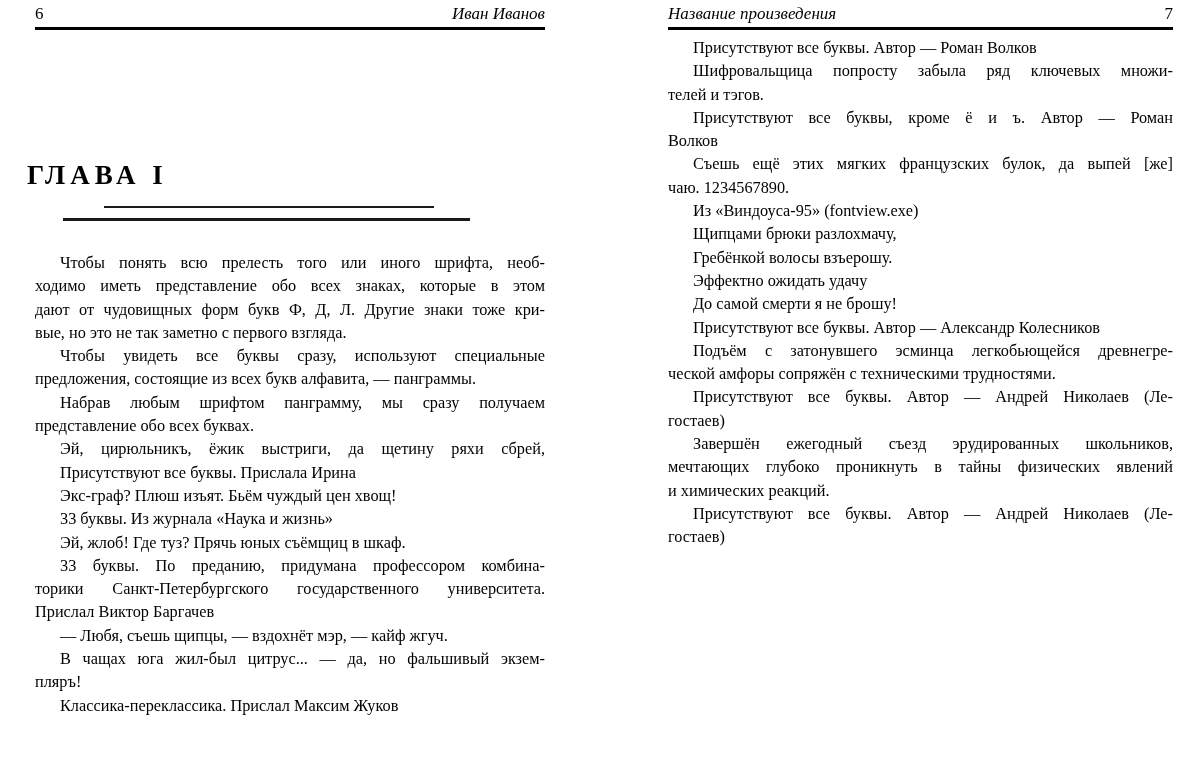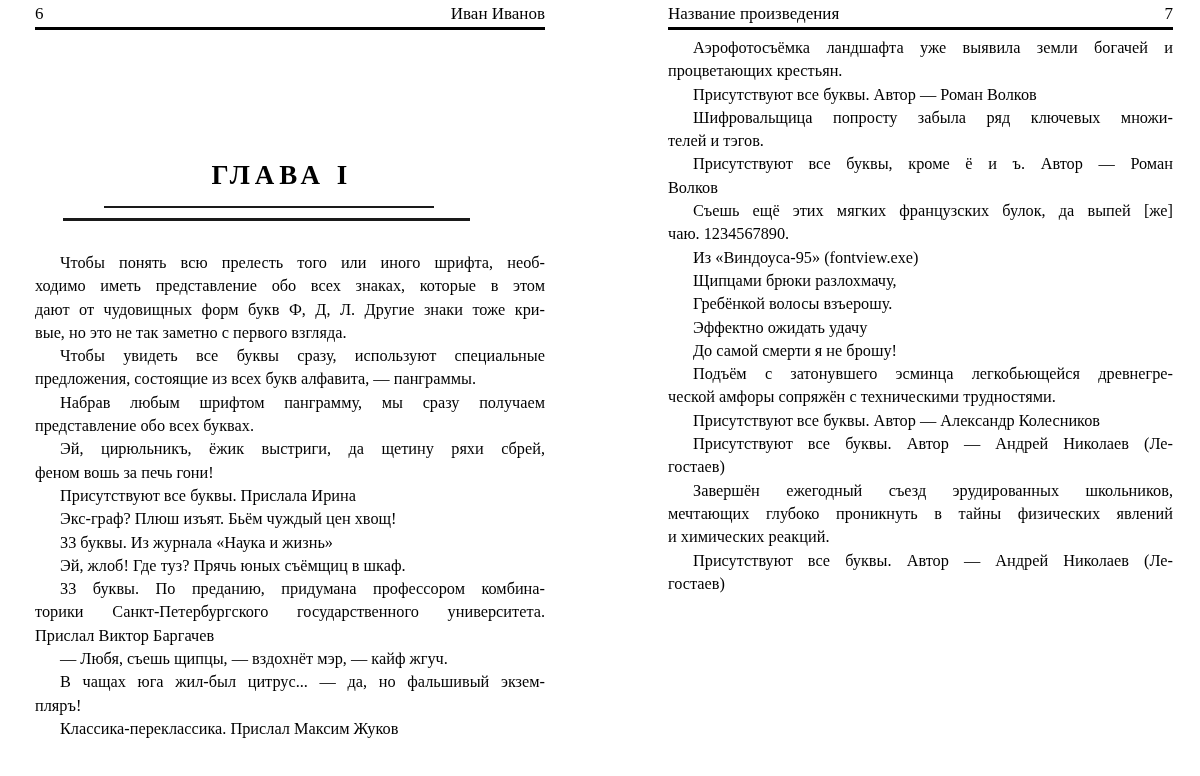--- a/index.html
+++ b/index.html
@@ -17,31 +17,30 @@
   }
   .page { position: absolute; top: 0; height: 776px; }
   .page--left  { left: 35px;  width: 510px; }
   .page--right { left: 668px; width: 505px; }
 
   .pagehead {
     position: absolute; top: 3px; left: 0; right: 0;
     display: flex; justify-content: space-between; align-items: baseline;
     font-size: 17px; line-height: 22px;
   }
-  .running { }
+  .running { font-style: italic; }
   .folio   { font-style: normal; }
 
   .headrule {
     position: absolute; top: 27px; left: 0; right: 0;
     height: 3px; background: #000000;
   }
 
   .chapter-title {
     position: absolute; top: 160px; left: 0; right: 0;
-    text-align: center;
     font-size: 27px; font-weight: bold; letter-spacing: 5px;
     transform: translateX(-8px);
   }
   .chapter-rule-top {
     position: absolute; top: 206px; left: 69px;
     width: 330px; height: 2px; background: #1a1a1a;
   }
   .chapter-rule-bottom {
     position: absolute; top: 218px; left: 28px;
     width: 407px; height: 3px; background: #1a1a1a;
@@ -89,21 +88,20 @@
         <div class="para">
           <div class="line first">Чтобы увидеть все буквы сразу, используют специальные</div>
           <div class="line last">предложения, состоящие из всех букв алфавита, — панграммы.</div>
         </div>
         <div class="para">
           <div class="line first">Набрав любым шрифтом панграмму, мы сразу получаем</div>
           <div class="line last">представление обо всех буквах.</div>
         </div>
         <div class="para">
           <div class="line first">Эй, цирюльникъ, ёжик выстриги, да щетину ряхи сбрей,</div>
-          <div class="line last">феном вошь за печь гони!</div>
         </div>
         <div class="para">
           <div class="line first last">Присутствуют все буквы. Прислала Ирина</div>
         </div>
         <div class="para">
           <div class="line first last">Экс-граф? Плюш изъят. Бьём чуждый цен хвощ!</div>
         </div>
         <div class="para">
           <div class="line first last">33 буквы. Из журнала «Наука и жизнь»</div>
         </div>
@@ -130,24 +128,20 @@
 
   <div class="page page--right">
     <div class="pagehead">
       <span class="running">Название произведения</span>
       <span class="folio">7</span>
     </div>
     <div class="headrule"></div>
 
     <div class="body">
         <div class="para">
-          <div class="line first">Аэрофотосъёмка ландшафта уже выявила земли богачей и</div>
-          <div class="line last">процветающих крестьян.</div>
-        </div>
-        <div class="para">
           <div class="line first last">Присутствуют все буквы. Автор — Роман Волков</div>
         </div>
         <div class="para">
           <div class="line first">Шифровальщица попросту забыла ряд ключевых множи-</div>
           <div class="line last">телей и тэгов.</div>
         </div>
         <div class="para">
           <div class="line first">Присутствуют все буквы, кроме ё и ъ. Автор — Роман</div>
           <div class="line last">Волков</div>
         </div>
@@ -164,25 +158,25 @@
         <div class="para">
           <div class="line first last">Гребёнкой волосы взъерошу.</div>
         </div>
         <div class="para">
           <div class="line first last">Эффектно ожидать удачу</div>
         </div>
         <div class="para">
           <div class="line first last">До самой смерти я не брошу!</div>
         </div>
         <div class="para">
+          <div class="line first last">Присутствуют все буквы. Автор — Александр Колесников</div>
+        </div>
+        <div class="para">
           <div class="line first">Подъём с затонувшего эсминца легкобьющейся древнегре-</div>
           <div class="line last">ческой амфоры сопряжён с техническими трудностями.</div>
-        </div>
-        <div class="para">
-          <div class="line first last">Присутствуют все буквы. Автор — Александр Колесников</div>
         </div>
         <div class="para">
           <div class="line first">Присутствуют все буквы. Автор — Андрей Николаев (Ле-</div>
           <div class="line last">гостаев)</div>
         </div>
         <div class="para">
           <div class="line first">Завершён ежегодный съезд эрудированных школьников,</div>
           <div class="line">мечтающих глубоко проникнуть в тайны физических явлений</div>
           <div class="line last">и химических реакций.</div>
         </div>

